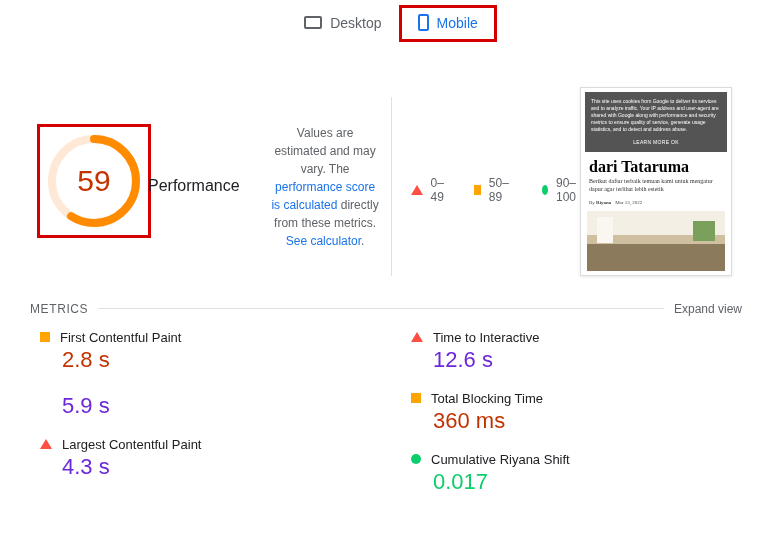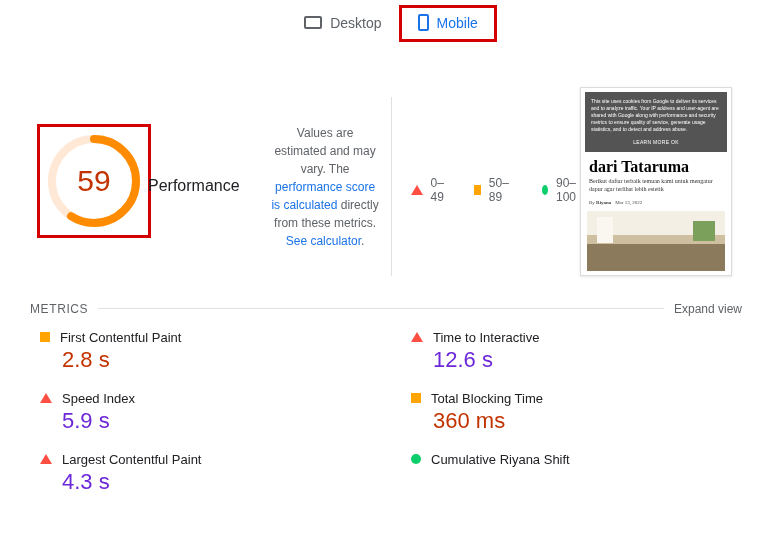--- a/index.html
+++ b/index.html
@@ -119,24 +119,20 @@
   <div class="metrics-grid">
     <div class="metrics-col">
       <div class="metric">
         <div class="metric-top">
             <span class="sq"></span>
             <span>First Contentful Paint</span>
           </div>
         <div class="metric-val val-orange">2.8 s</div>
       </div>
       <div class="metric">
-        <div class="metric-top">
-            <span class="tri"></span>
-            <span>Speed Index</span>
-          </div>
         <div class="metric-val val-red">5.9 s</div>
       </div>
       <div class="metric">
         <div class="metric-top">
             <span class="tri"></span>
             <span>Largest Contentful Paint</span>
           </div>
         <div class="metric-val val-red">4.3 s</div>
       </div>
     </div>
@@ -153,16 +149,17 @@
             <span class="sq"></span>
             <span>Total Blocking Time</span>
           </div>
         <div class="metric-val val-orange">360 ms</div>
       </div>
       <div class="metric">
         <div class="metric-top">
             <span class="cir"></span>
             <span>Cumulative Riyana Shift</span>
           </div>
+        <div class="metric-val val-green">0.017</div>
       </div>
     </div>
   </div>
 </div>
 
 </body></html>

